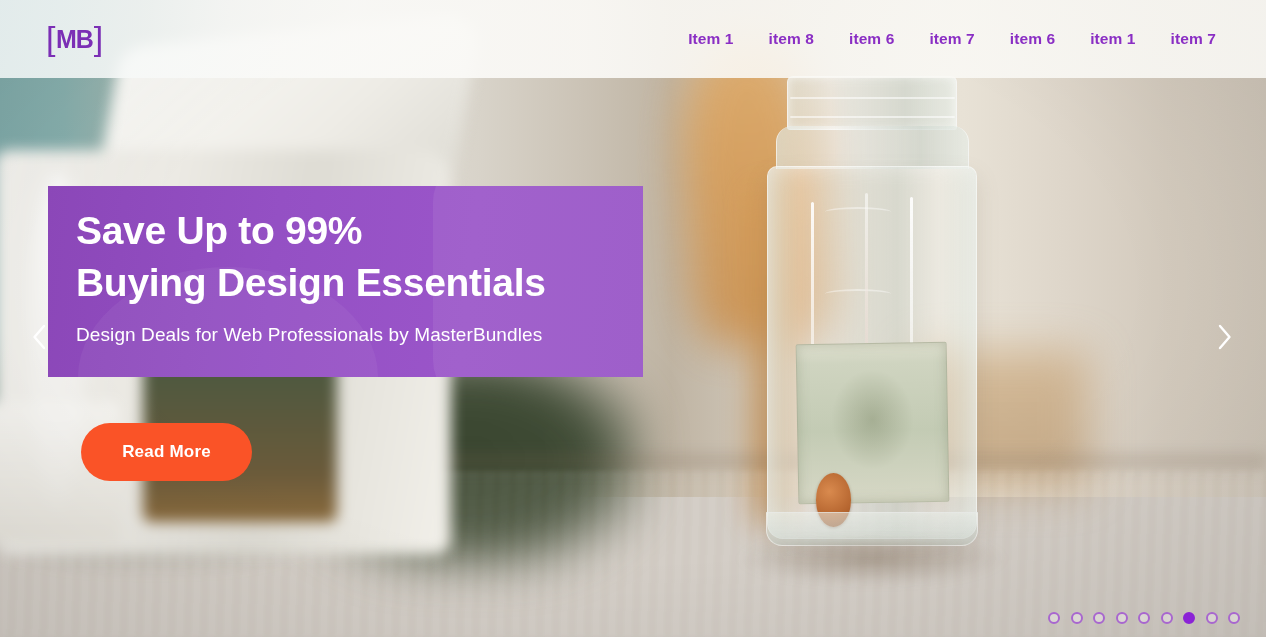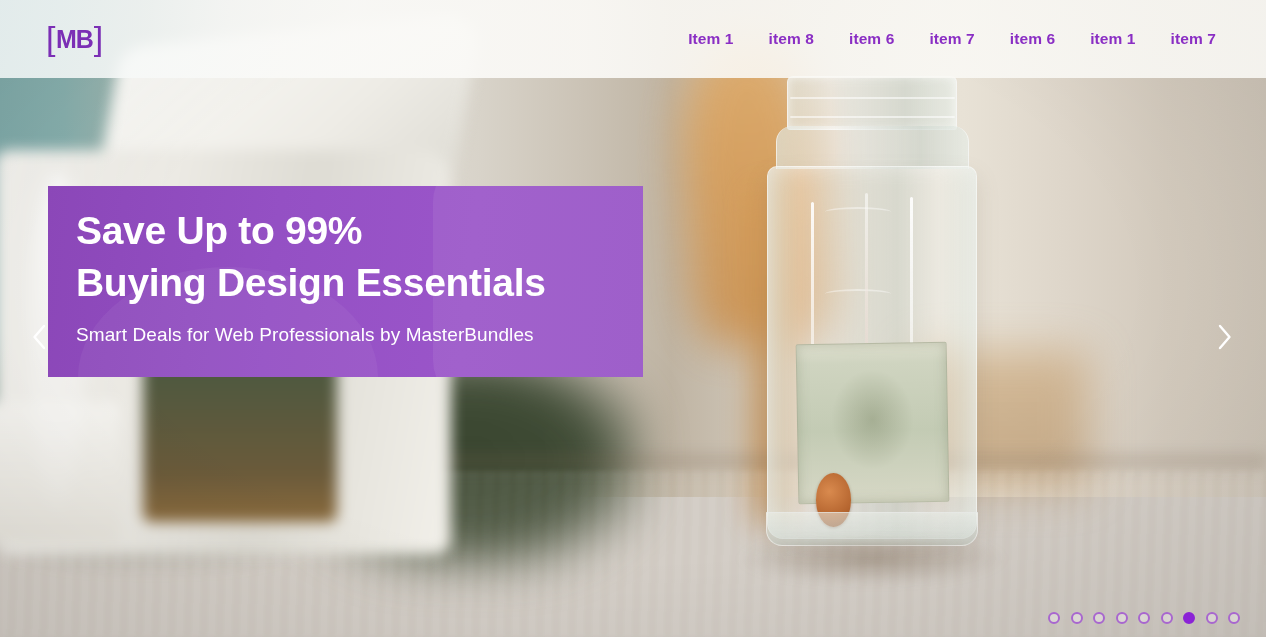--- a/index.html
+++ b/index.html
@@ -456,23 +456,24 @@
       <a class="nav-link" href="#">item 7</a>
       <a class="nav-link" href="#">item 6</a>
       <a class="nav-link" href="#">item 1</a>
       <a class="nav-link" href="#">item 7</a>
     </nav>
   </header>
 
   <div class="hero-band">
     <h1 class="hero-title">Save Up to 99%
 Buying Design Essentials</h1>
-    <p class="hero-sub">Smart Deals for Web Professionals by MasterBundles</p>
+    <p class="hero-sub">Design Deals for Web Professionals by MasterBundles</p>
   </div>
 
+  <button class="cta-button">Read More</button>
 
   <button class="carousel-arrow prev">
     <span>
       <svg width="16" height="26" viewBox="0 0 16 26" fill="none" aria-hidden="true">
         <path d="M13 2 L3.5 13 L13 24" stroke="#ffffff" stroke-width="2.4" stroke-linecap="round" stroke-linejoin="round"></path>
       </svg>
     </span>
   </button>
 
   <button class="carousel-arrow next">

